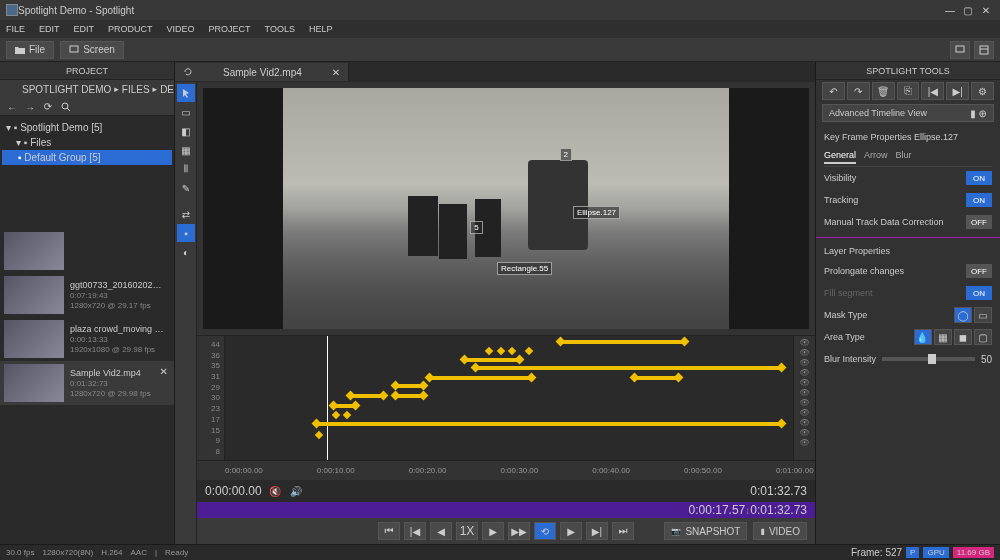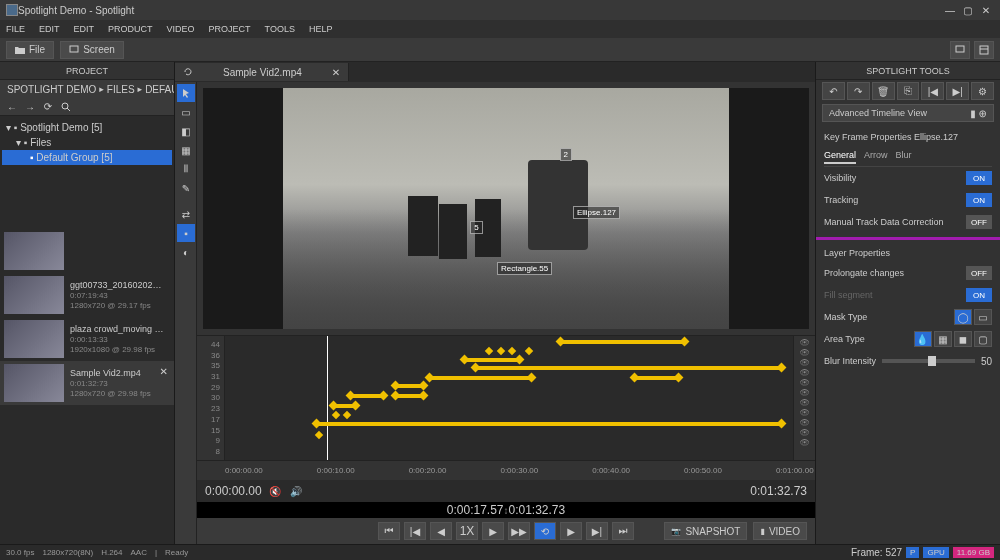--- a/index.html
+++ b/index.html
@@ -10,21 +10,21 @@
 .titlebar .winbtns{display:flex;gap:2px}
 .winbtn{width:16px;height:12px;display:flex;align-items:center;justify-content:center;cursor:pointer}
 .menubar{height:18px;background:#2f2f2f;display:flex;align-items:center;padding:0 6px;gap:14px}
 .menubar span{font-size:9px}
 .toolbar{height:24px;background:#3a3a3a;display:flex;align-items:center;padding:0 6px;gap:6px;justify-content:space-between;border-bottom:1px solid #222}
 .tbtn{height:18px;background:#4a4a4a;border:1px solid #555;padding:0 8px;display:flex;align-items:center;gap:4px;cursor:pointer}
 .iconbtn{width:20px;height:18px;background:#4a4a4a;border:1px solid #555;display:flex;align-items:center;justify-content:center;cursor:pointer}
 .main{flex:1;display:flex;min-height:0}
 .leftpanel{width:175px;background:#2a2a2a;display:flex;flex-direction:column;border-right:1px solid #1a1a1a}
 .panelheader{height:18px;background:#323232;text-align:center;font-size:9px;line-height:18px;border-bottom:1px solid #222}
-.breadcrumb{height:18px;background:#3a3a3a;display:flex;align-items:center;padding:0 4px;font-size:9px;white-space:nowrap;overflow:hidden}
+.breadcrumb{height:18px;background:#3a3a3a;display:flex;align-items:center;padding:0 19px;font-size:9px;white-space:nowrap;overflow:hidden}
 .breadcrumb span{padding:0 3px}
 .navrow{height:18px;background:#3a3a3a;display:flex;align-items:center;gap:2px;padding:0 4px;border-bottom:1px solid #222}
 .navbtn{width:16px;height:14px;display:flex;align-items:center;justify-content:center;cursor:pointer}
 .tree{padding:4px 2px;font-size:9px}
 .treerow{padding:2px 4px;white-space:nowrap}
 .treerow.sel{background:#2a6cd4;color:#fff}
 .medialist{flex:1;overflow:auto;margin-top:60px}
 .mediaitem{display:flex;gap:6px;padding:3px 4px;height:44px}
 .thumb{width:60px;height:38px;background:linear-gradient(135deg,#556,#889);flex-shrink:0}
 .mediainfo{display:flex;flex-direction:column;justify-content:center;gap:1px;overflow:hidden}
@@ -158,21 +158,21 @@
       <div class="navbtn">
           <svg viewBox="0 0 10 10">
             <circle cx="4" cy="4" r="3" fill="none" stroke="#ccc"></circle>
             <path d="M6 6l3 3" stroke="#ccc"></path>
           </svg>
         </div>
     </div>
     <div class="tree">
       <div class="treerow">▾ ▪ <span>Spotlight Demo [5]</span></div>
       <div class="treerow" style="padding-left:14px">▾ ▪ <span>Files</span></div>
-      <div class="treerow sel" style="padding-left:28px">▪ <span>Default Group [5]</span></div>
+      <div class="treerow sel" style="padding-left:16px">▪ <span>Default Group [5]</span></div>
     </div>
     <div class="medialist">
       <div class="mediaitem">
           <div class="thumb"></div>
         </div>
       <div class="mediaitem">
           <div class="thumb"></div>
           <div class="mediainfo">
             <div class="name">ggt00733_20160202150...</div>
             <div class="meta">0:07:19:43</div>
@@ -304,21 +304,21 @@
         <div class="timerow">
           <div style="display:flex;gap:8px;align-items:center">
             <span style="font-size:12px">0:00:00.00</span>
             <span>🔇</span>
             <span>🔊</span>
           </div>
           <div style="display:flex;flex-direction:column;align-items:flex-end">
             <span style="font-size:12px">0:01:32.73</span>
           </div>
         </div>
-        <div style="height:16px;background:#000000;padding:0 8px;display:flex;align-items:center;justify-content:center">
+        <div style="height:16px;background:#4c1d95;padding:0 8px;display:flex;align-items:center;justify-content:flex-end">
           <span style="font-size:12px">0:00:17.57</span>
           <span style="font-size:10px;color:#888">↕</span>
           <span style="font-size:12px">0:01:32.73</span>
         </div>
         <div class="controls">
           <div class="cbtn">⏮</div>
           <div class="cbtn">|◀</div>
           <div class="cbtn">◀</div>
           <div class="cbtn">
               <span style="font-size:12px">1X</span>
@@ -366,21 +366,21 @@
         </div>
       <div class="proprow">
           <span class="lbl">Tracking</span>
           <div class="toggle">ON</div>
         </div>
       <div class="proprow">
           <span class="lbl">Manual Track Data Correction</span>
           <div class="toggle off">OFF</div>
         </div>
     </div>
-    <div class="propsection" style="border-top:3px solid #a21caf">
+    <div class="propsection" style="border-top:1px solid #a21caf">
       <div class="proptitle">Layer Properties</div>
       <div class="proprow">
           <span class="lbl">Prolongate changes</span>
           <div class="toggle off">OFF</div>
         </div>
       <div class="proprow">
           <span class="lbl" style="color:#666">Fill segment</span>
           <div class="toggle">ON</div>
         </div>
       <div class="proprow">

